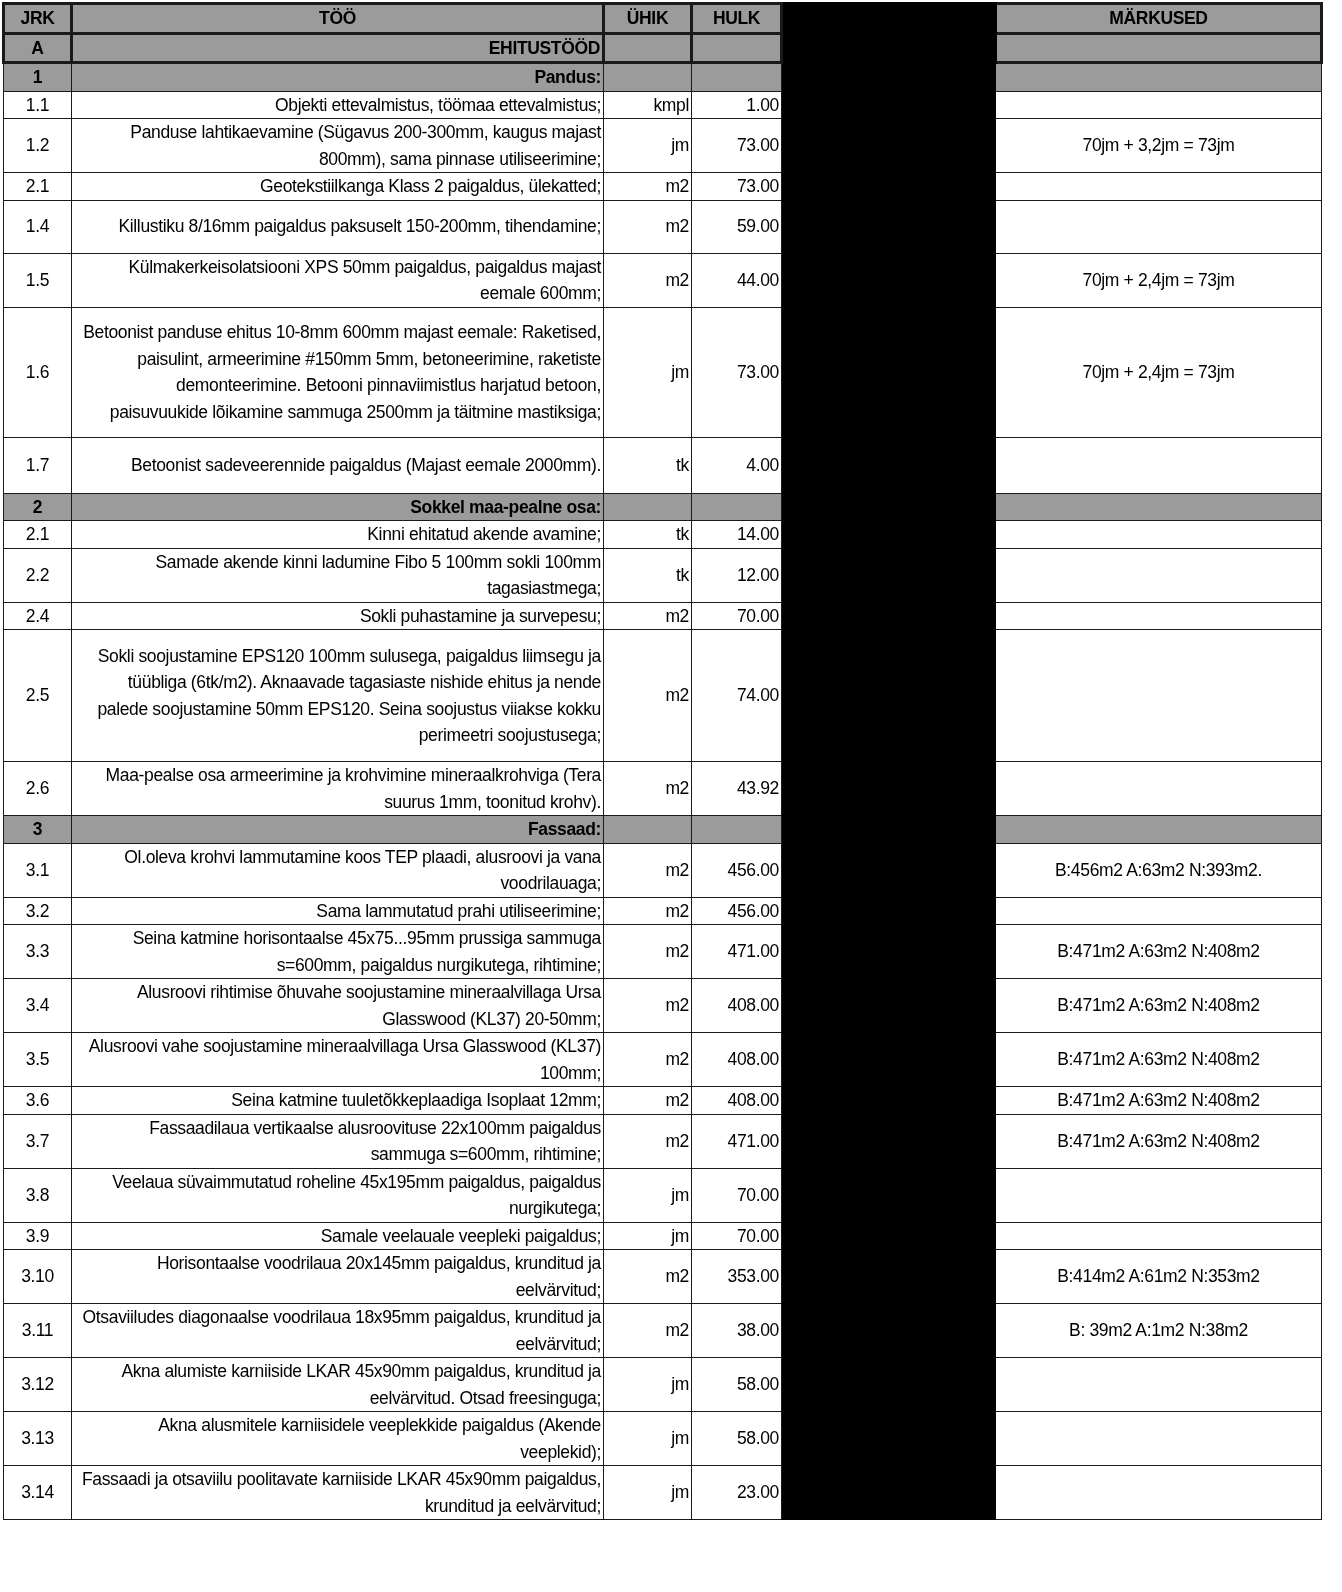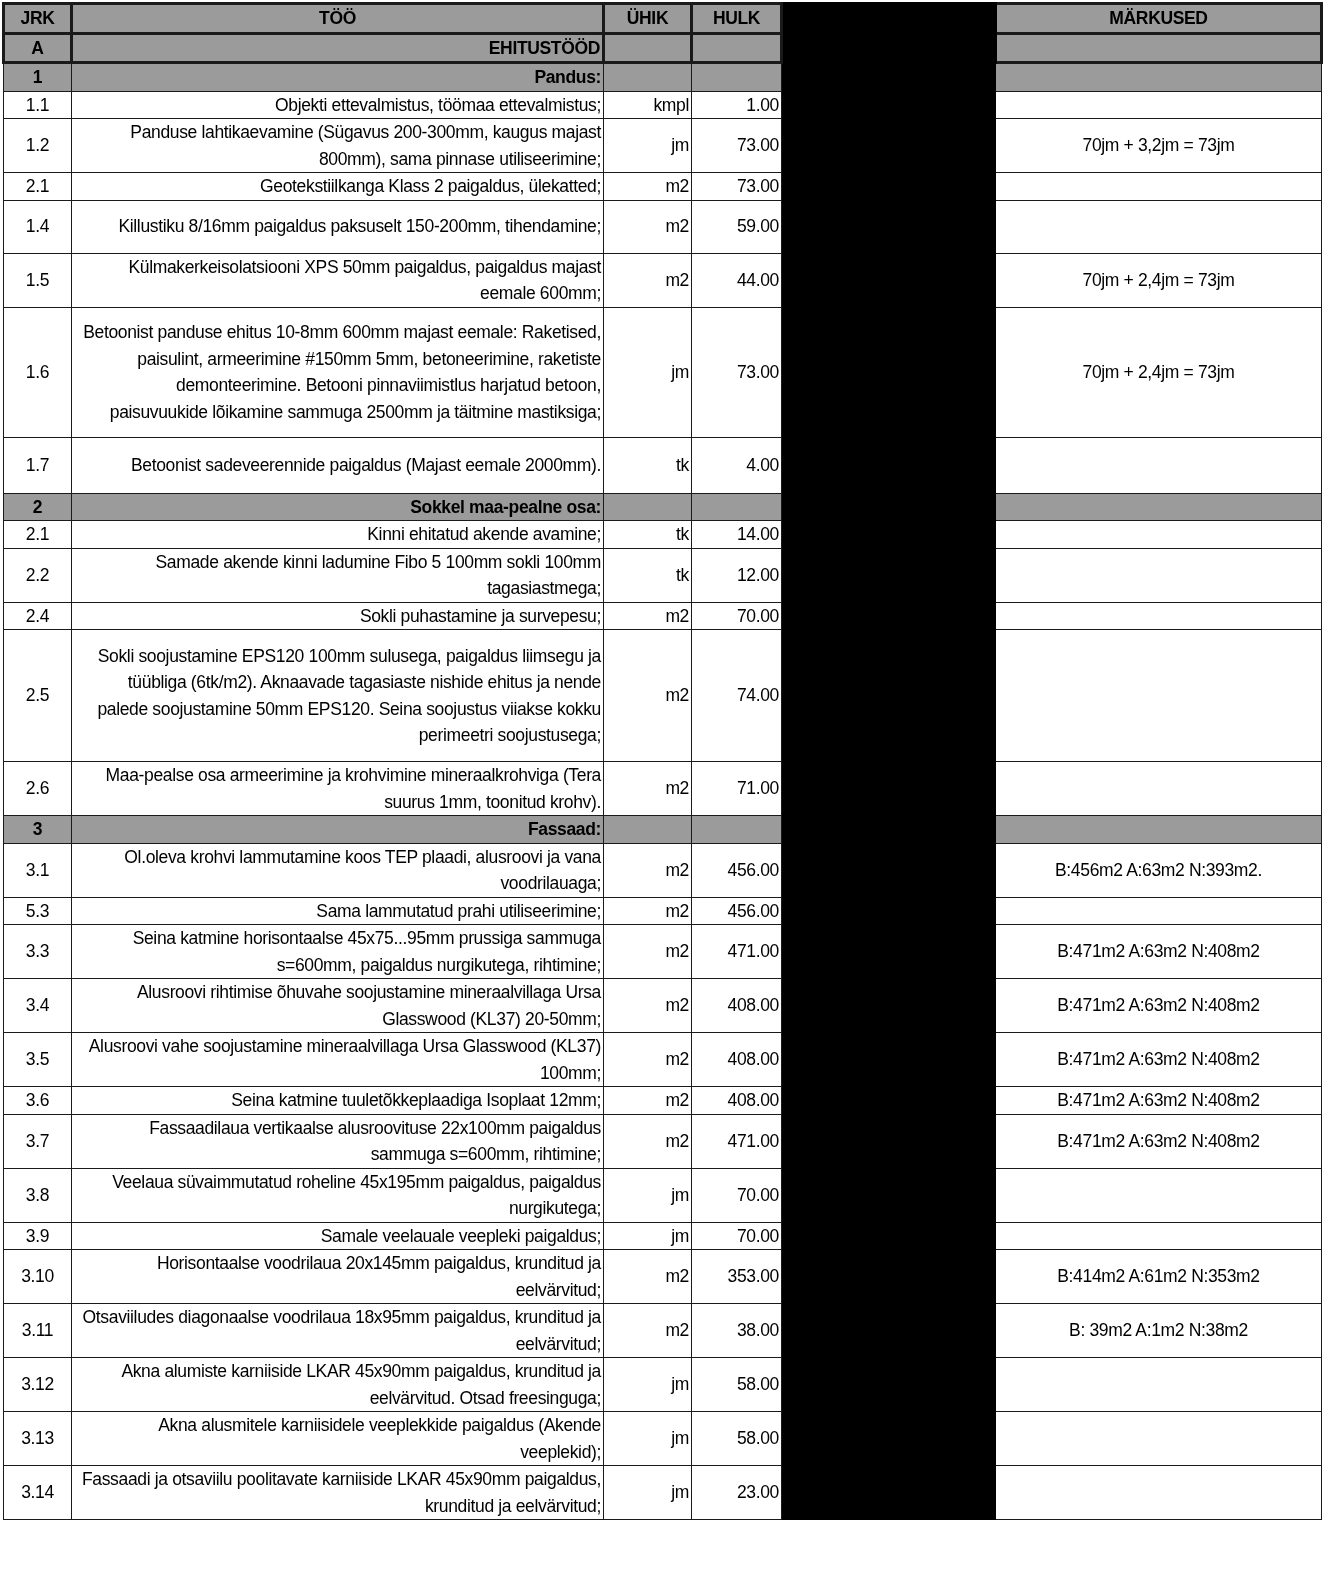--- a/index.html
+++ b/index.html
@@ -166,42 +166,42 @@
           <td class="too ml">Sokli soojustamine EPS120 100mm sulusega, paigaldus liimsegu ja tüübliga (6tk/m2). Aknaavade tagasiaste nishide ehitus ja nende palede soojustamine 50mm EPS120. Seina soojustus viiakse kokku perimeetri soojustusega;</td>
           <td class="uhik">m2</td>
           <td class="hulk">74.00</td>
           <td class="redact"></td>
           <td class="mark"></td>
         </tr>
         <tr class="r2">
           <td class="jrk">2.6</td>
           <td class="too ml">Maa-pealse osa armeerimine ja krohvimine mineraalkrohviga (Tera suurus 1mm, toonitud krohv).</td>
           <td class="uhik">m2</td>
-          <td class="hulk">71.00</td>
+          <td class="hulk">43.92</td>
           <td class="redact"></td>
           <td class="mark"></td>
         </tr>
         <tr class="grp r1">
           <td class="jrk">3</td>
           <td class="too">Fassaad:</td>
           <td class="uhik"></td>
           <td class="hulk"></td>
           <td class="redact"></td>
           <td class="mark"></td>
         </tr>
         <tr class="r2">
           <td class="jrk">3.1</td>
           <td class="too ml">Ol.oleva krohvi lammutamine koos TEP plaadi, alusroovi ja vana voodrilauaga;</td>
           <td class="uhik">m2</td>
           <td class="hulk">456.00</td>
           <td class="redact"></td>
           <td class="mark">B:456m2 A:63m2 N:393m2.</td>
         </tr>
         <tr class="r1">
-          <td class="jrk">5.3</td>
+          <td class="jrk">3.2</td>
           <td class="too ml">Sama lammutatud prahi utiliseerimine;</td>
           <td class="uhik">m2</td>
           <td class="hulk">456.00</td>
           <td class="redact"></td>
           <td class="mark"></td>
         </tr>
         <tr class="r2">
           <td class="jrk">3.3</td>
           <td class="too ml">Seina katmine horisontaalse 45x75...95mm prussiga sammuga s=600mm, paigaldus nurgikutega, rihtimine;</td>
           <td class="uhik">m2</td>

